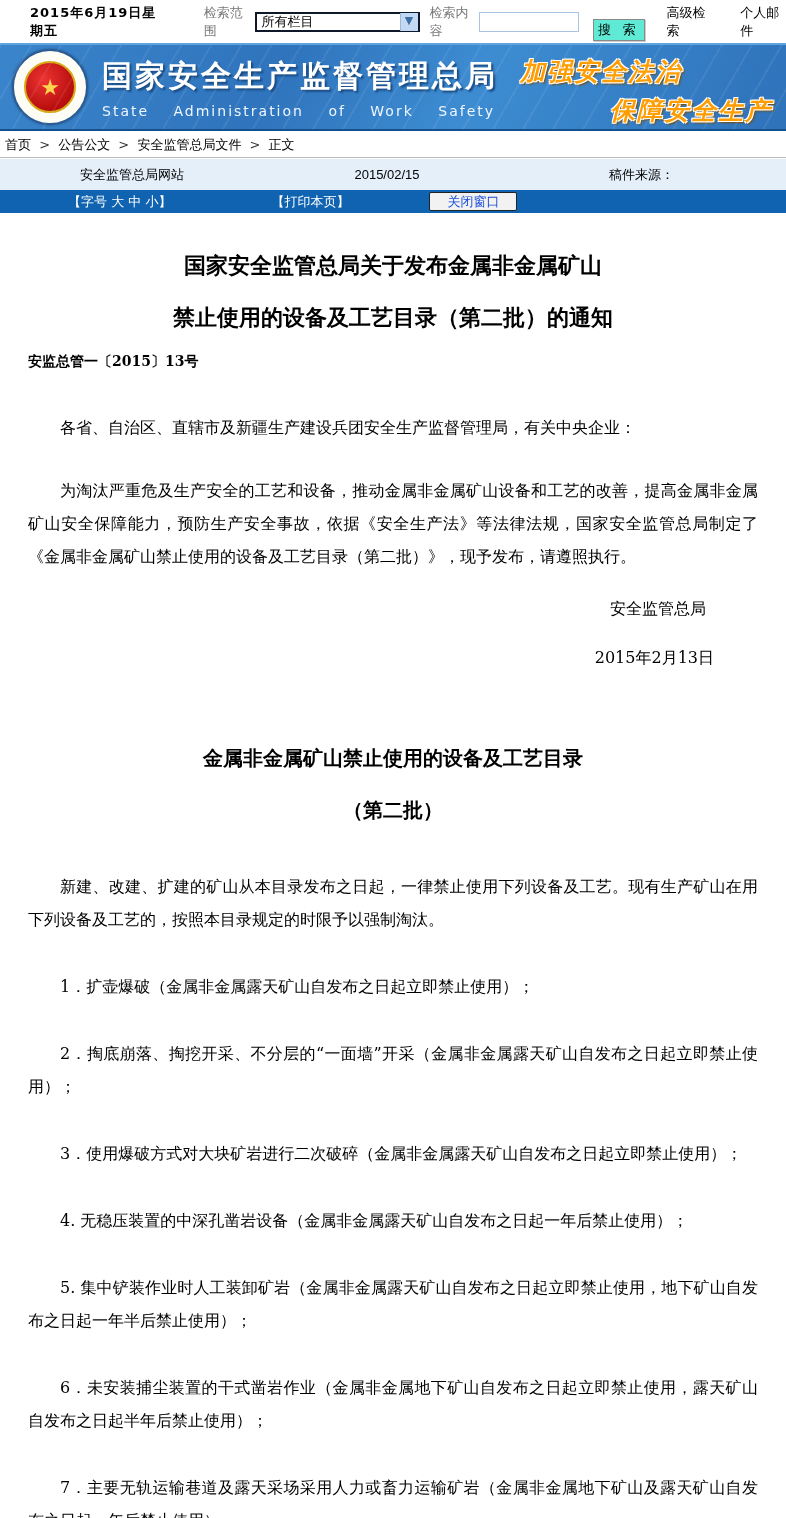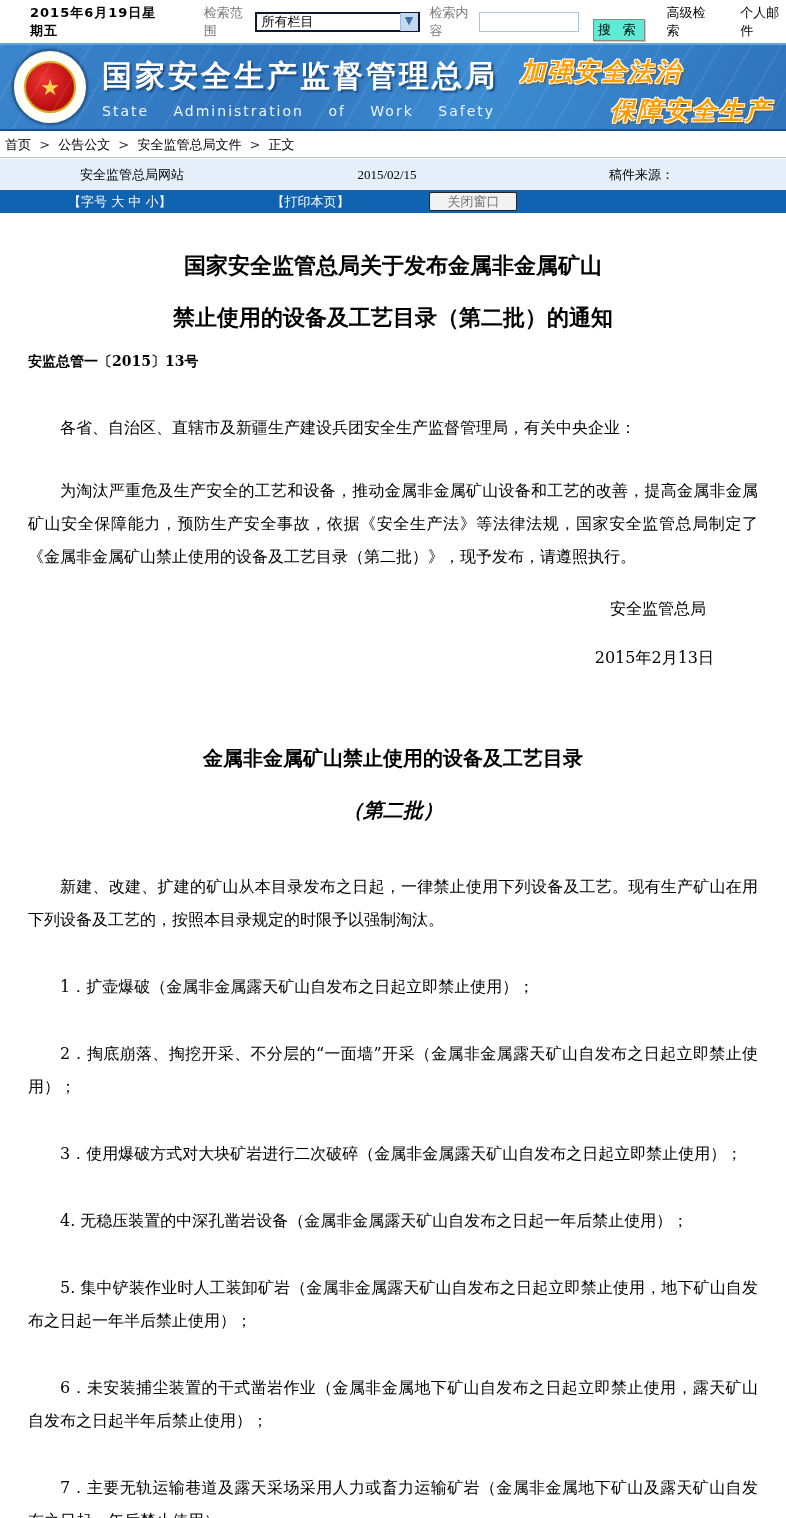--- a/index.html
+++ b/index.html
@@ -33,39 +33,39 @@
   .slogan .l2 { margin-top:6px; }
 
   
   .breadcrumb { height:27px; line-height:27px; font-size:13px; padding-left:5px; border-bottom:1px solid #bbb; background:#fff; }
   .breadcrumb .crumb { cursor:pointer; }
   .breadcrumb .sep { margin:0 4px; color:#333; }
 
   
   .infobar { height:31px; margin-top:1px; background:#e4effa; display:flex; align-items:center; font-size:13px; position:relative; }
   .infobar .site { margin-left:80px; }
-  .infobar .pubdate { position:absolute; left:0; right:12px; text-align:center; font-family:Liberation Serif, serif; }
+  .infobar .pubdate { position:absolute; left:0; right:12px; text-align:center; font-family:Liberation Sans, sans-serif; }
   .infobar .src { position:absolute; right:112px; }
 
   
   .toolbar { height:23px; background:#0f63b0; display:flex; align-items:center; color:#fff; font-size:13px; }
   .toolbar .fontsize { margin-left:68px; cursor:pointer; }
   .toolbar .print { margin-left:100px; cursor:pointer; }
-  .toolbar .close-btn { margin-left:80px; width:88px; height:19px; background:#f2f2f2; border:1px solid #222; border-radius:2px; font-size:13px; color:#737373; cursor:pointer; line-height:16px; }
+  .toolbar .close-btn { margin-left:80px; width:88px; height:19px; background:#f2f2f2; border:1px solid #222; border-radius:2px; font-size:13px; color:#1d4ed8; cursor:pointer; line-height:16px; }
 
   
   .article { background:#fff; padding:0 28px; font-family:"DejaVu Serif", serif; font-size:16px; }
   .doc-title { text-align:center; font-size:22px; font-weight:bold; line-height:52px; margin-top:26px; }
   .doc-number { font-size:14px; font-weight:bold; margin-top:10px; }
   .salutation { margin-top:40px; text-indent:2em; line-height:33px; }
   .para { margin-top:30px; text-indent:2em; line-height:33px; text-align:justify; }
   .sign-org { text-align:right; margin-top:26px; padding-right:52px; }
   .sign-date { text-align:right; margin-top:28px; padding-right:44px; }
   .catalog-title { text-align:center; font-size:20px; font-weight:bold; margin-top:72px; line-height:34px; }
-  .catalog-sub { text-align:center; font-size:20px; font-weight:bold; margin-top:22px;font-style:italic; }
+  .catalog-sub { text-align:center; font-size:20px; font-weight:bold; margin-top:22px; }
   .intro { margin-top:46px; text-indent:2em; line-height:33px; text-align:justify; }
   .item { margin-top:34px; text-indent:2em; line-height:33px; text-align:justify; }
 </style>
 </head>
 <body>
 
 <div class="page">
 
   <div class="topbar">
     <span class="date">2015年6月19日星期五</span>

